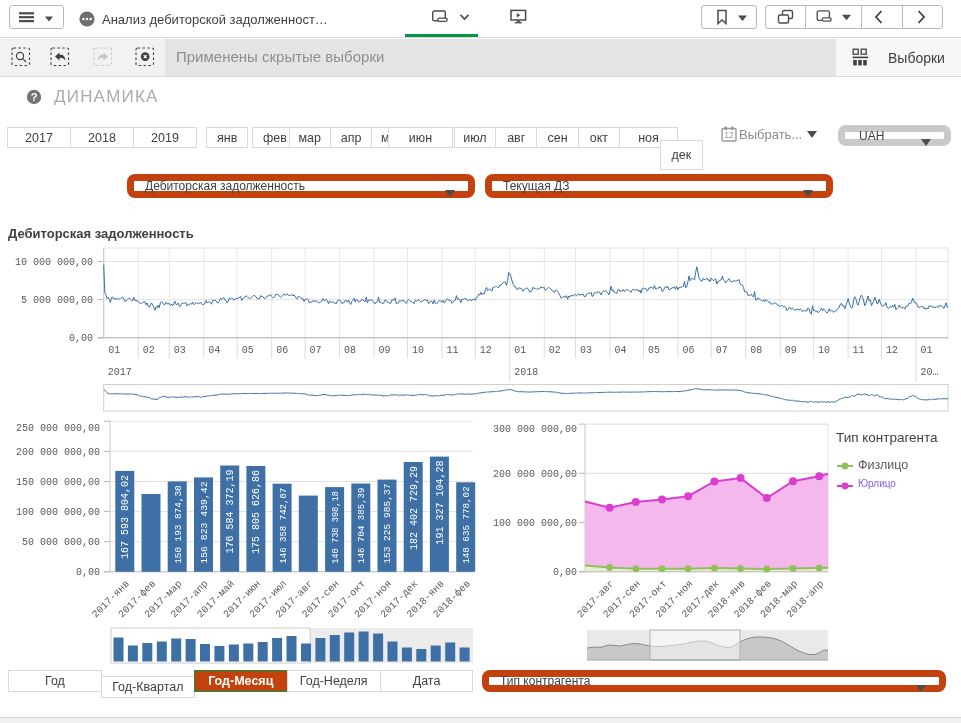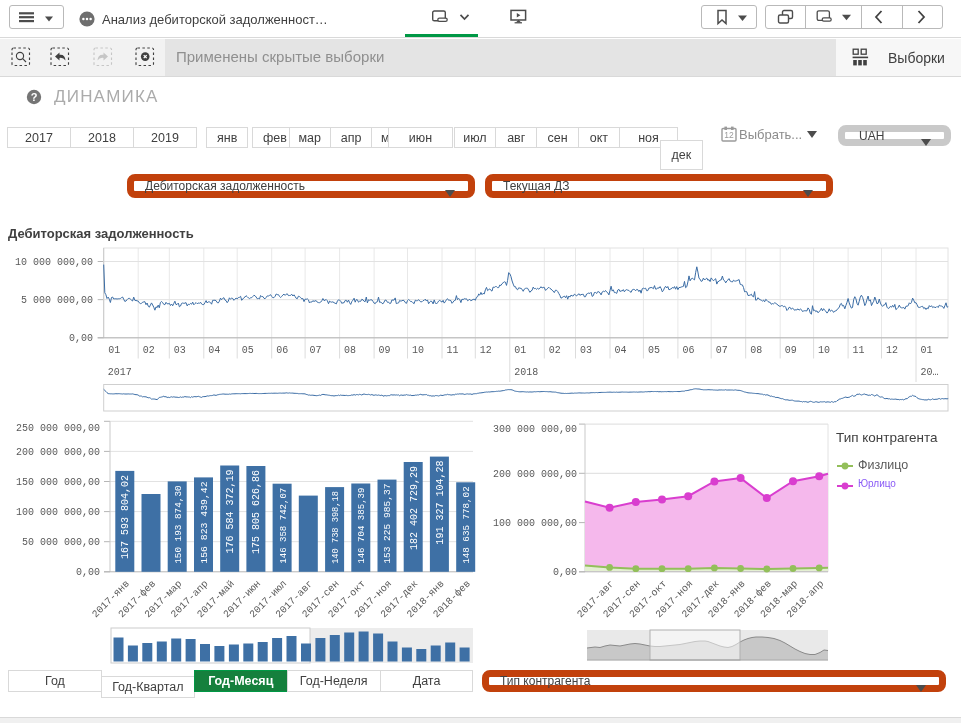--- a/index.html
+++ b/index.html
@@ -159,21 +159,21 @@
     <circle cx="8" cy="5" r="3.4" fill="#93bf5a"></circle>
   </svg>
 <div class="abs" style="left:858px;top:458px;font-size:12.5px;color:#595959">Физлицо</div>
 <svg class="abs" style="left:837px;top:481px" width="16" height="10" viewBox="0 0 16 10">
 <line x1="0" y1="5" x2="16" y2="5" stroke="#d93ecf" stroke-width="2"></line>
     <circle cx="8" cy="5" r="3.4" fill="#d93ecf"></circle>
   </svg>
 <div class="abs" style="left:858px;top:478px;font-size:10px;color:#8b5cf6">Юрлицо</div>
 <div class="abs cell" style="left:8.0px;top:670px;width:93.9px;height:22px;">Год</div>
 <div class="abs cell" style="left:100.9px;top:670px;width:93.9px;height:22px;margin-top:6px;">Год-Квартал</div>
-<div class="abs cell" style="left:193.8px;top:670px;width:93.9px;height:22px;background:#15803d;color:#fff;font-weight:700;border-color:#009845">Год-Месяц</div>
+<div class="abs cell" style="left:193.8px;top:670px;width:93.9px;height:22px;background:#c2410c;color:#fff;font-weight:700;border-color:#009845">Год-Месяц</div>
 <div class="abs cell" style="left:286.7px;top:670px;width:93.9px;height:22px;">Год-Неделя</div>
 <div class="abs cell" style="left:379.6px;top:670px;width:93.9px;height:22px;">Дата</div>
 <div class="abs dd" style="left:482px;top:670px;width:464px;height:22px">
 <span style="margin-left:11px">Тип контрагента</span>
     <div class="caret" style="position:absolute;right:13px;top:7.5px"></div>
   </div>
 <div class="abs" style="left:0;top:717px;width:961px;height:1px;background:#d9d9d9"></div>
 <div class="abs" style="left:0;top:718px;width:961px;height:5px;background:#f0f0f0"></div>
 <svg class="abs" style="left:0;top:0" width="961" height="723" viewBox="0 0 961 723">
 <line x1="138.2" y1="248" x2="138.2" y2="337.8" stroke="#e8e8e8" stroke-width="1"></line>

